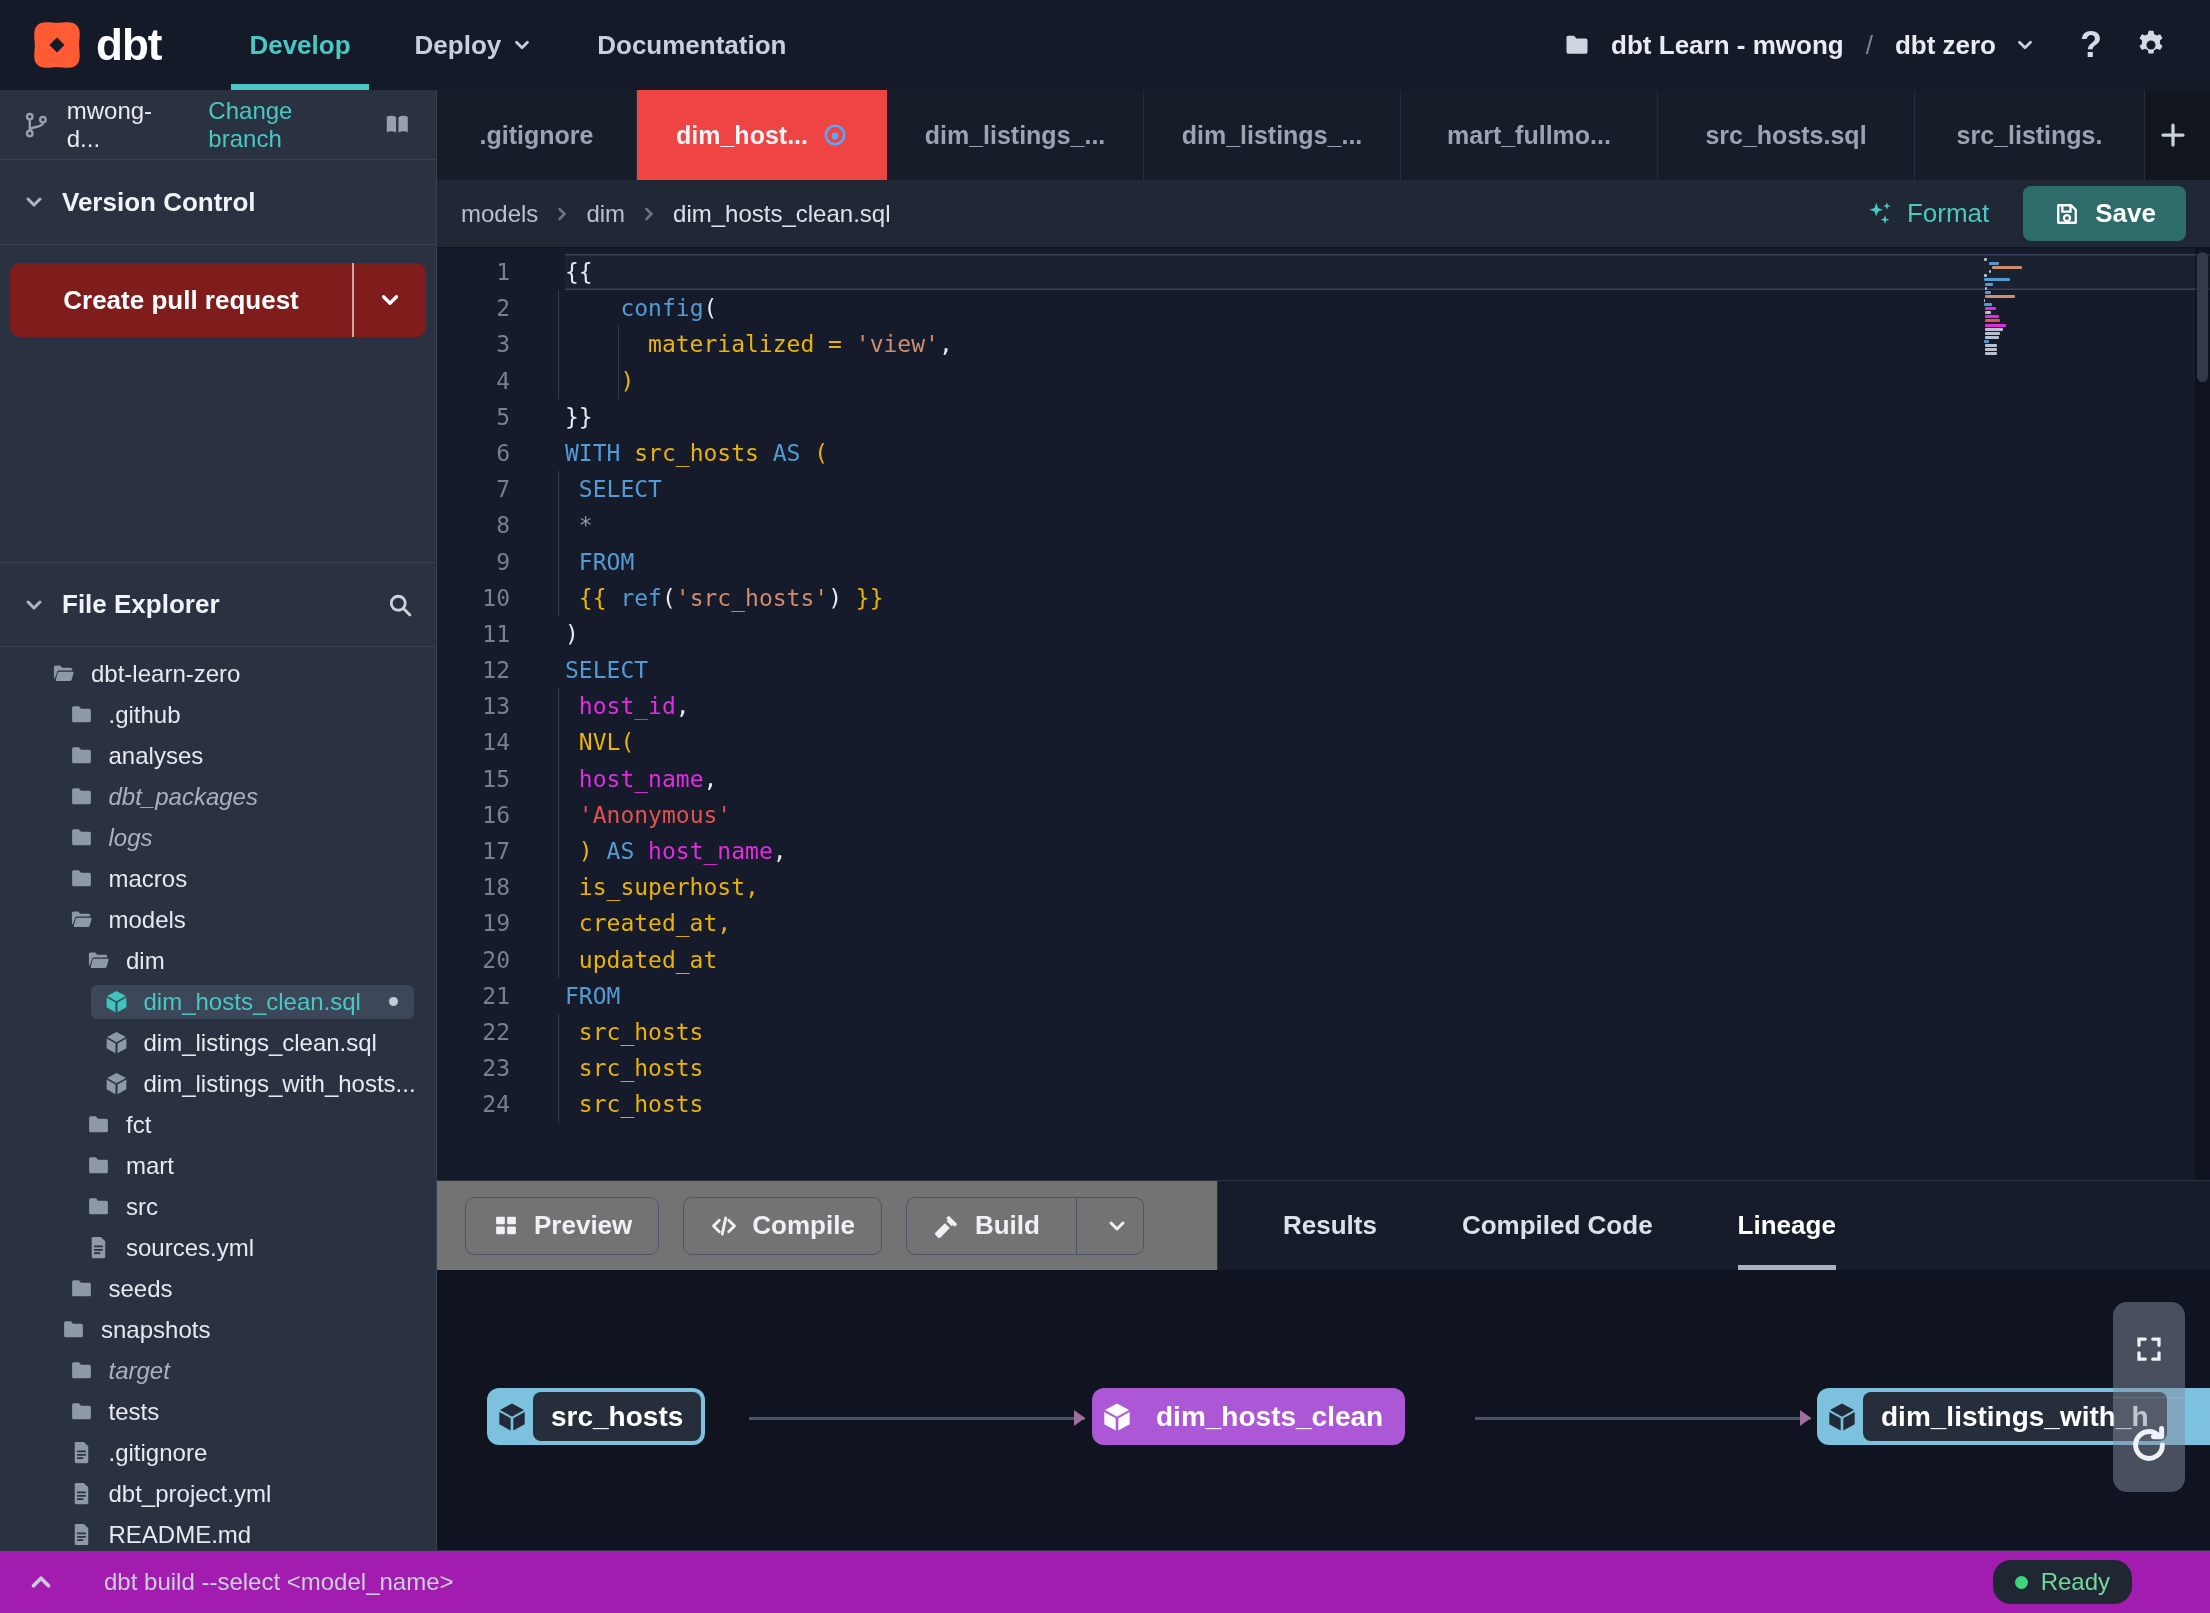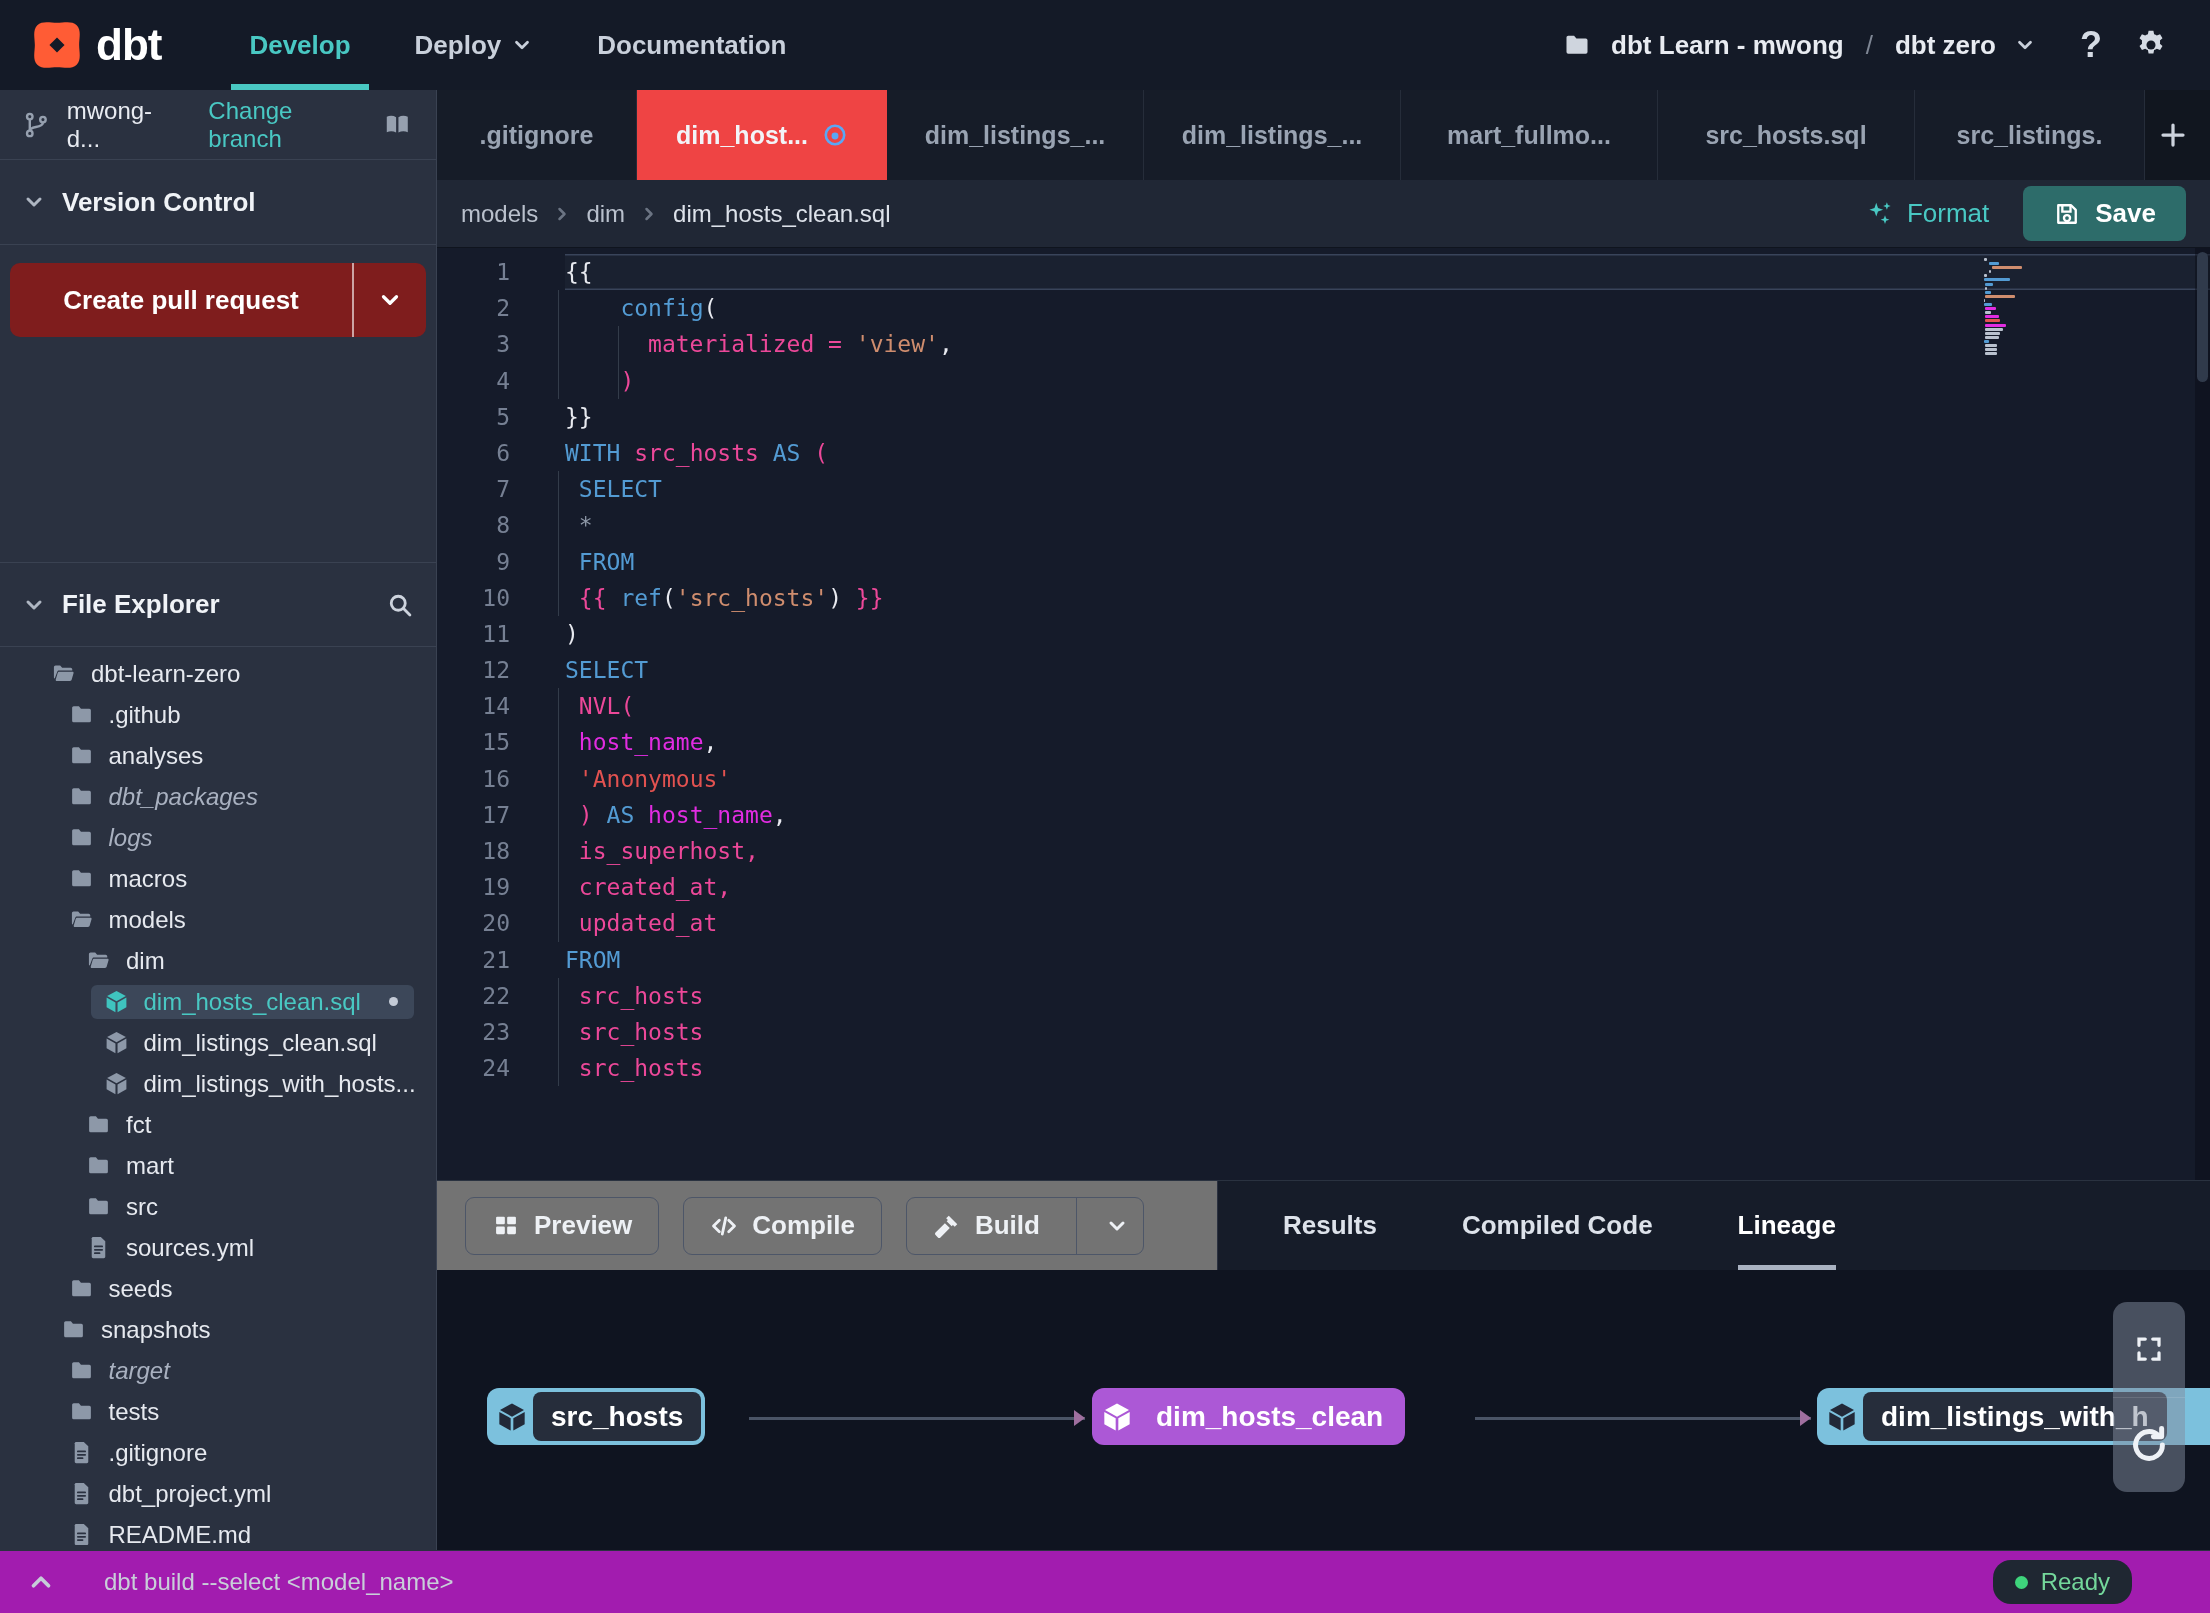--- a/index.html
+++ b/index.html
@@ -89,21 +89,21 @@
   .save-btn .ico{width:28px;height:28px}
 
   .editor{flex:1;position:relative;background:#151b2a;overflow:hidden;
     font-family:"DejaVu Sans Mono",monospace;font-size:23px;padding-top:6px}
   .line{display:flex;height:36.2px;line-height:36.2px}
   .ln{width:128px;flex:0 0 128px;padding-right:55px;text-align:right;color:#768093;user-select:none}
   .codetxt{flex:1;position:relative;white-space:pre;color:#e8eaf0}
   .line.current .codetxt{background:#1a2130;box-shadow:inset 0 1.5px 0 #39445a,inset 0 -1.5px 0 #39445a}
   .guide{position:absolute;top:0;bottom:0;border-left:1px solid #333c4a}
   .tk-kw{color:#539bd3}.tk-str{color:#cf8d6e}.tk-mag{color:#e12ce1}
-  .tk-red{color:#e25250}.tk-pln{color:#ec4899}.tk-pun{color:#e8eaf0}.tk-dim{color:#8d97a6}
+  .tk-red{color:#e25250}.tk-pln{color:#eab308}.tk-pun{color:#e8eaf0}.tk-dim{color:#8d97a6}
   .minimap{position:absolute;top:10px;right:176px;width:50px}
   .mm{height:3px;margin-bottom:1.1px;border-radius:1px}
   .scroll-track{position:absolute;top:0;right:0;bottom:0;width:15px;background:rgba(9,12,19,.45)}
   .scroll-thumb{position:absolute;top:4px;right:2px;width:11px;height:130px;border-radius:6px;background:#303a4b}
 
   
   .toolbar{height:90px;flex:0 0 90px;display:flex;border-top:1px solid #2a3240}
   .tb-left{width:781px;flex:0 0 781px;background:#737373;display:flex;align-items:center;
     gap:24px;padding-left:28px;border-right:1px solid #2b3140}
   .tb-btn{display:flex;align-items:center;gap:14px;height:58px;padding:0 26px;background:transparent;
@@ -630,20 +630,24 @@
             </div>
             <div class="line">
               <span class="ln">11</span>
               <span class="codetxt"><span class="tk-pun">)</span></span>
             </div>
             <div class="line">
               <span class="ln">12</span>
               <span class="codetxt"><span class="tk-kw">SELECT</span></span>
             </div>
             <div class="line">
+              <span class="ln">13</span>
+              <span class="codetxt"><span class="guide" style="left: -7px;"></span><span class="tk-pln"> </span><span class="tk-mag">host_id</span><span class="tk-pun">,</span></span>
+            </div>
+            <div class="line">
               <span class="ln">14</span>
               <span class="codetxt"><span class="guide" style="left: -7px;"></span><span class="tk-pln"> NVL(</span></span>
             </div>
             <div class="line">
               <span class="ln">15</span>
               <span class="codetxt"><span class="guide" style="left: -7px;"></span><span class="tk-pln"> </span><span class="tk-mag">host_name</span><span class="tk-pun">,</span></span>
             </div>
             <div class="line">
               <span class="ln">16</span>
               <span class="codetxt"><span class="guide" style="left: -7px;"></span><span class="tk-pln"> </span><span class="tk-red">'Anonymous'</span></span>

